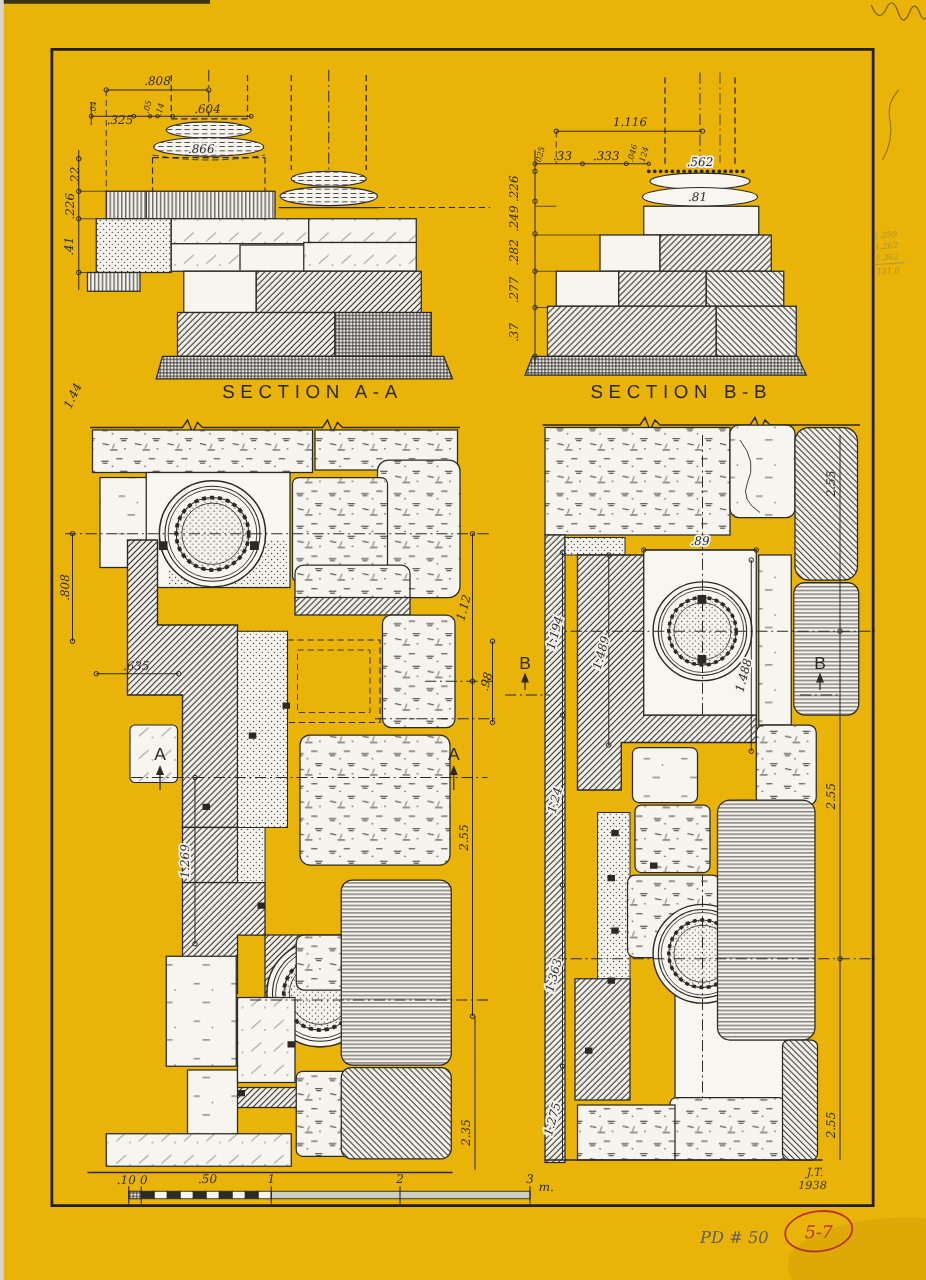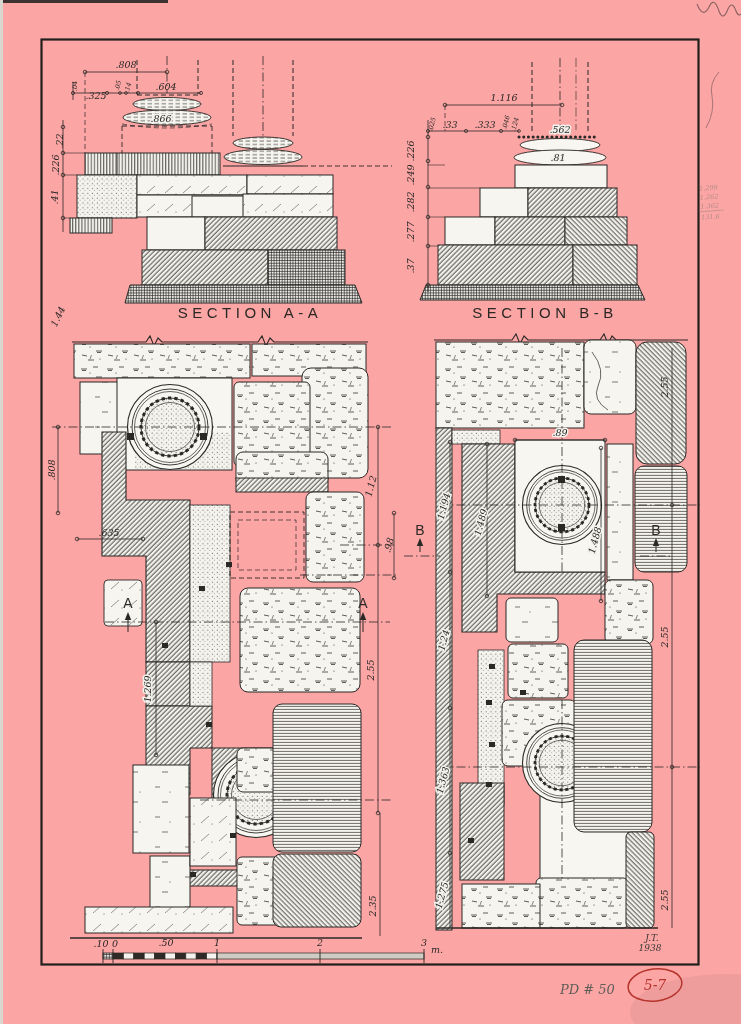--- a/index.html
+++ b/index.html
@@ -1,16 +1,16 @@
 <!DOCTYPE html>
 <html><head>
 <meta charset="utf-8">
 <style>
   html,body{margin:0;padding:0;background:#dddbd4;}
-  #sheet{position:relative;width:741px;height:1024px;background:#fca5a5;overflow:hidden;
+  #sheet{position:relative;width:741px;height:1024px;background:#eab308;overflow:hidden;
          font-family:"DejaVu Serif", serif;}
   svg{position:absolute;left:0;top:0;}
   text{fill:#2b2926;}
   .dim{font:italic 9.5px "DejaVu Serif", serif;}
   .dimS{font:italic 6.5px "DejaVu Serif", serif;}
   .ttl{font:15px "Liberation Sans", sans-serif;letter-spacing:4.5px;fill:#2a2824;}
   .mark{font:14px "Liberation Sans", sans-serif;fill:#2b2926;}
   .halo{paint-order:stroke;stroke:#f2f1ec;stroke-width:3px;}
   .hand{font:italic 9px "DejaVu Serif", serif;fill:#3a3832;}
   .pencil{font:italic 13px "DejaVu Serif", serif;fill:#5f5d58;}

